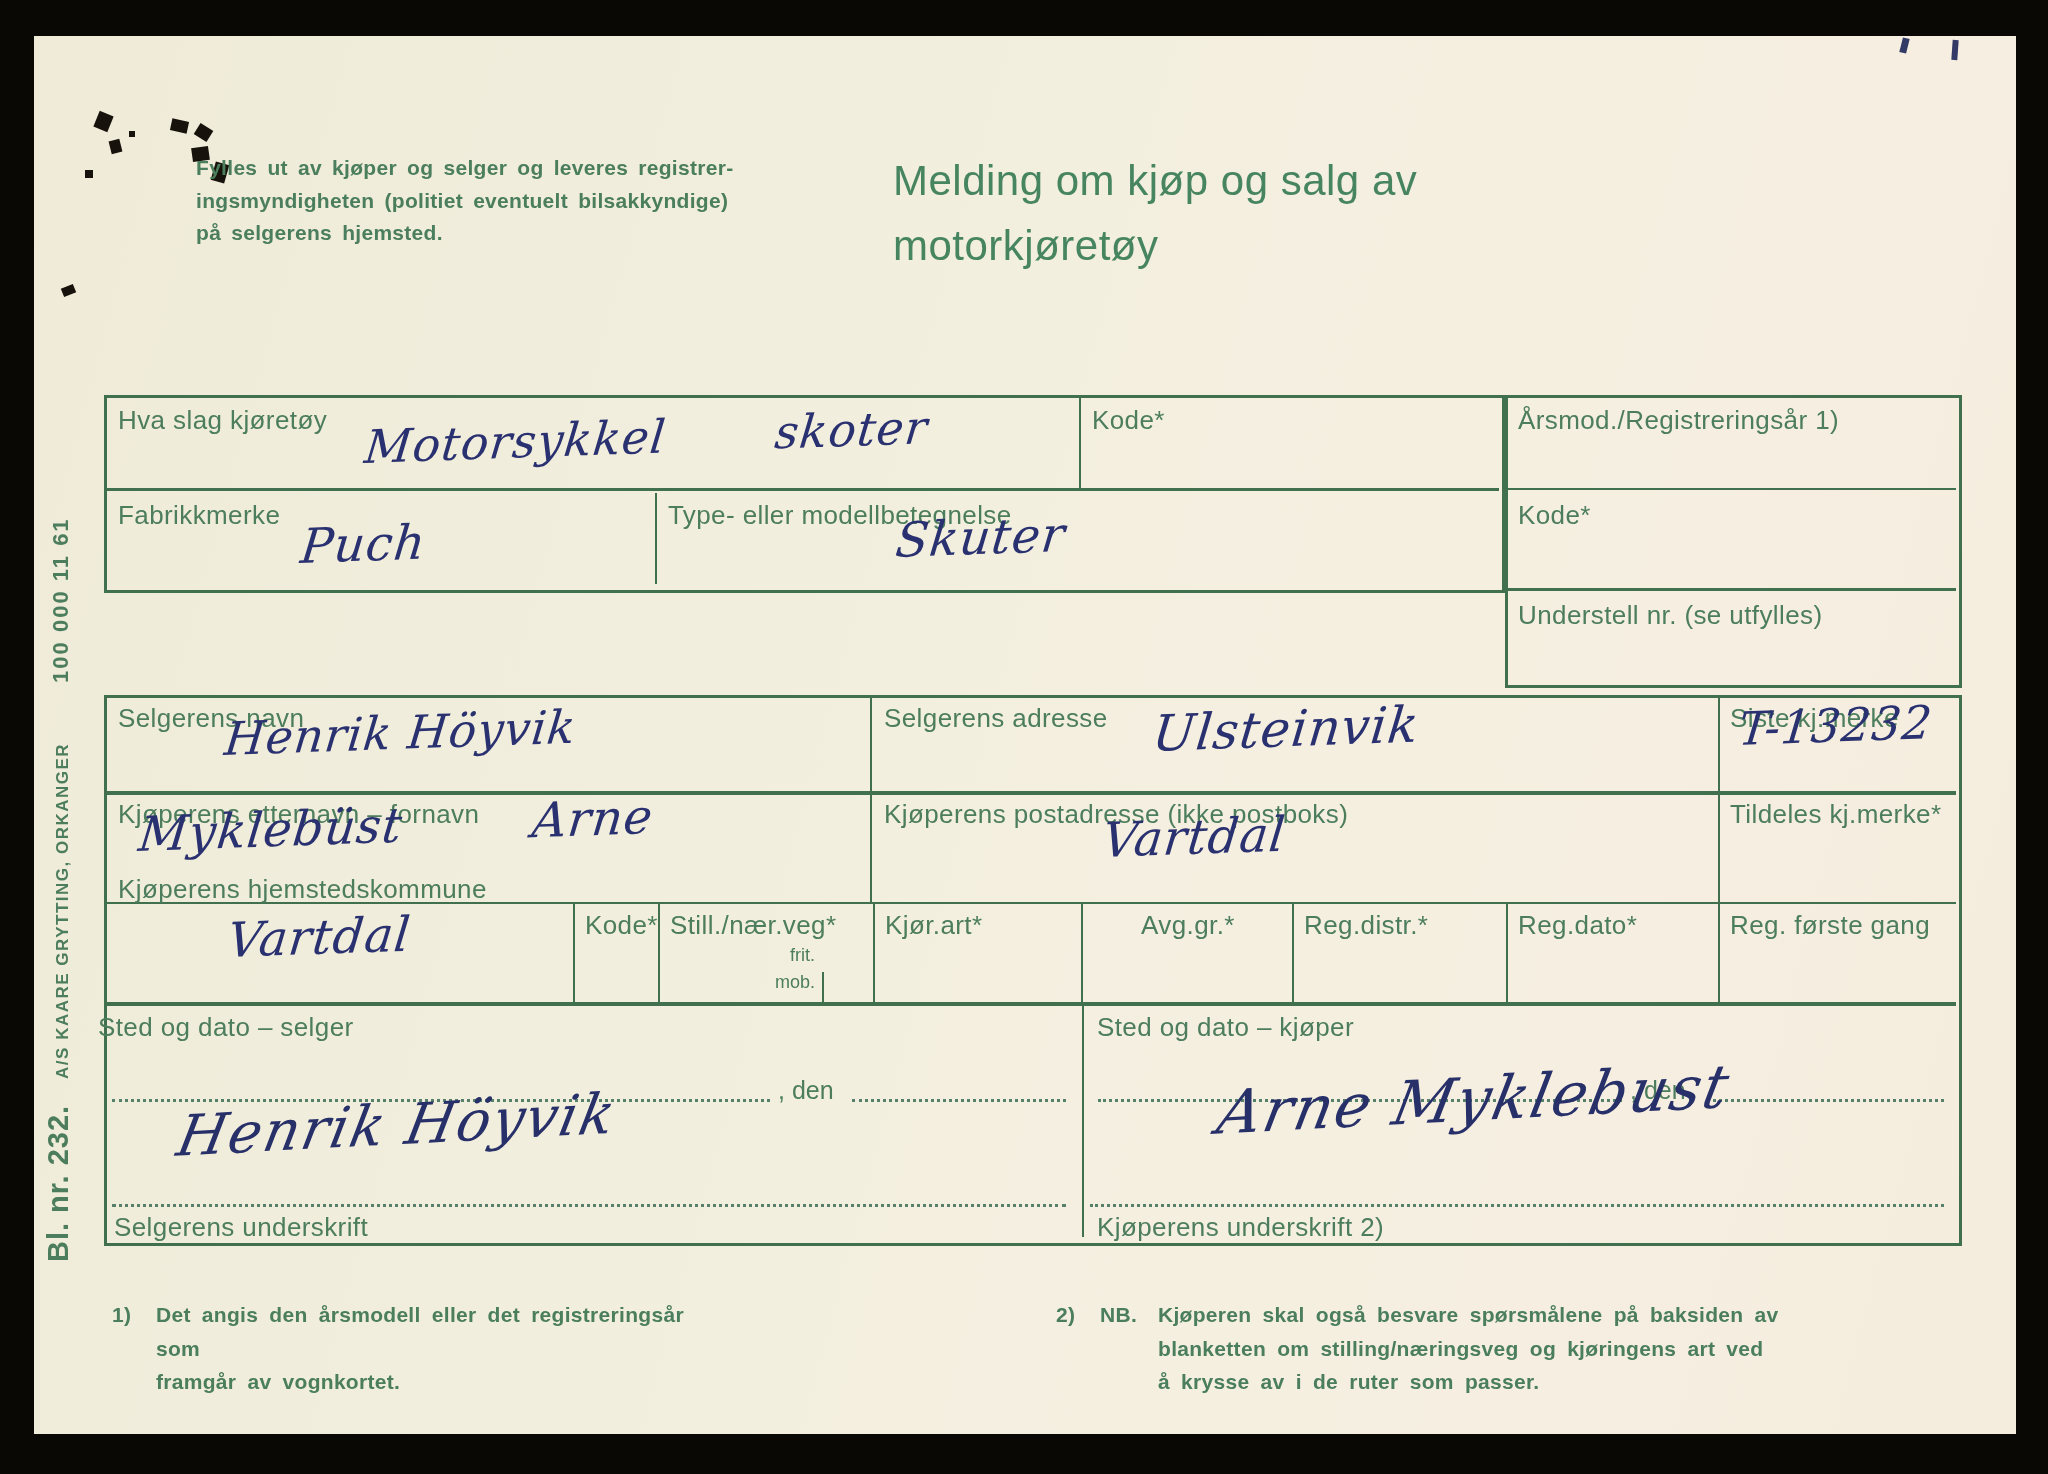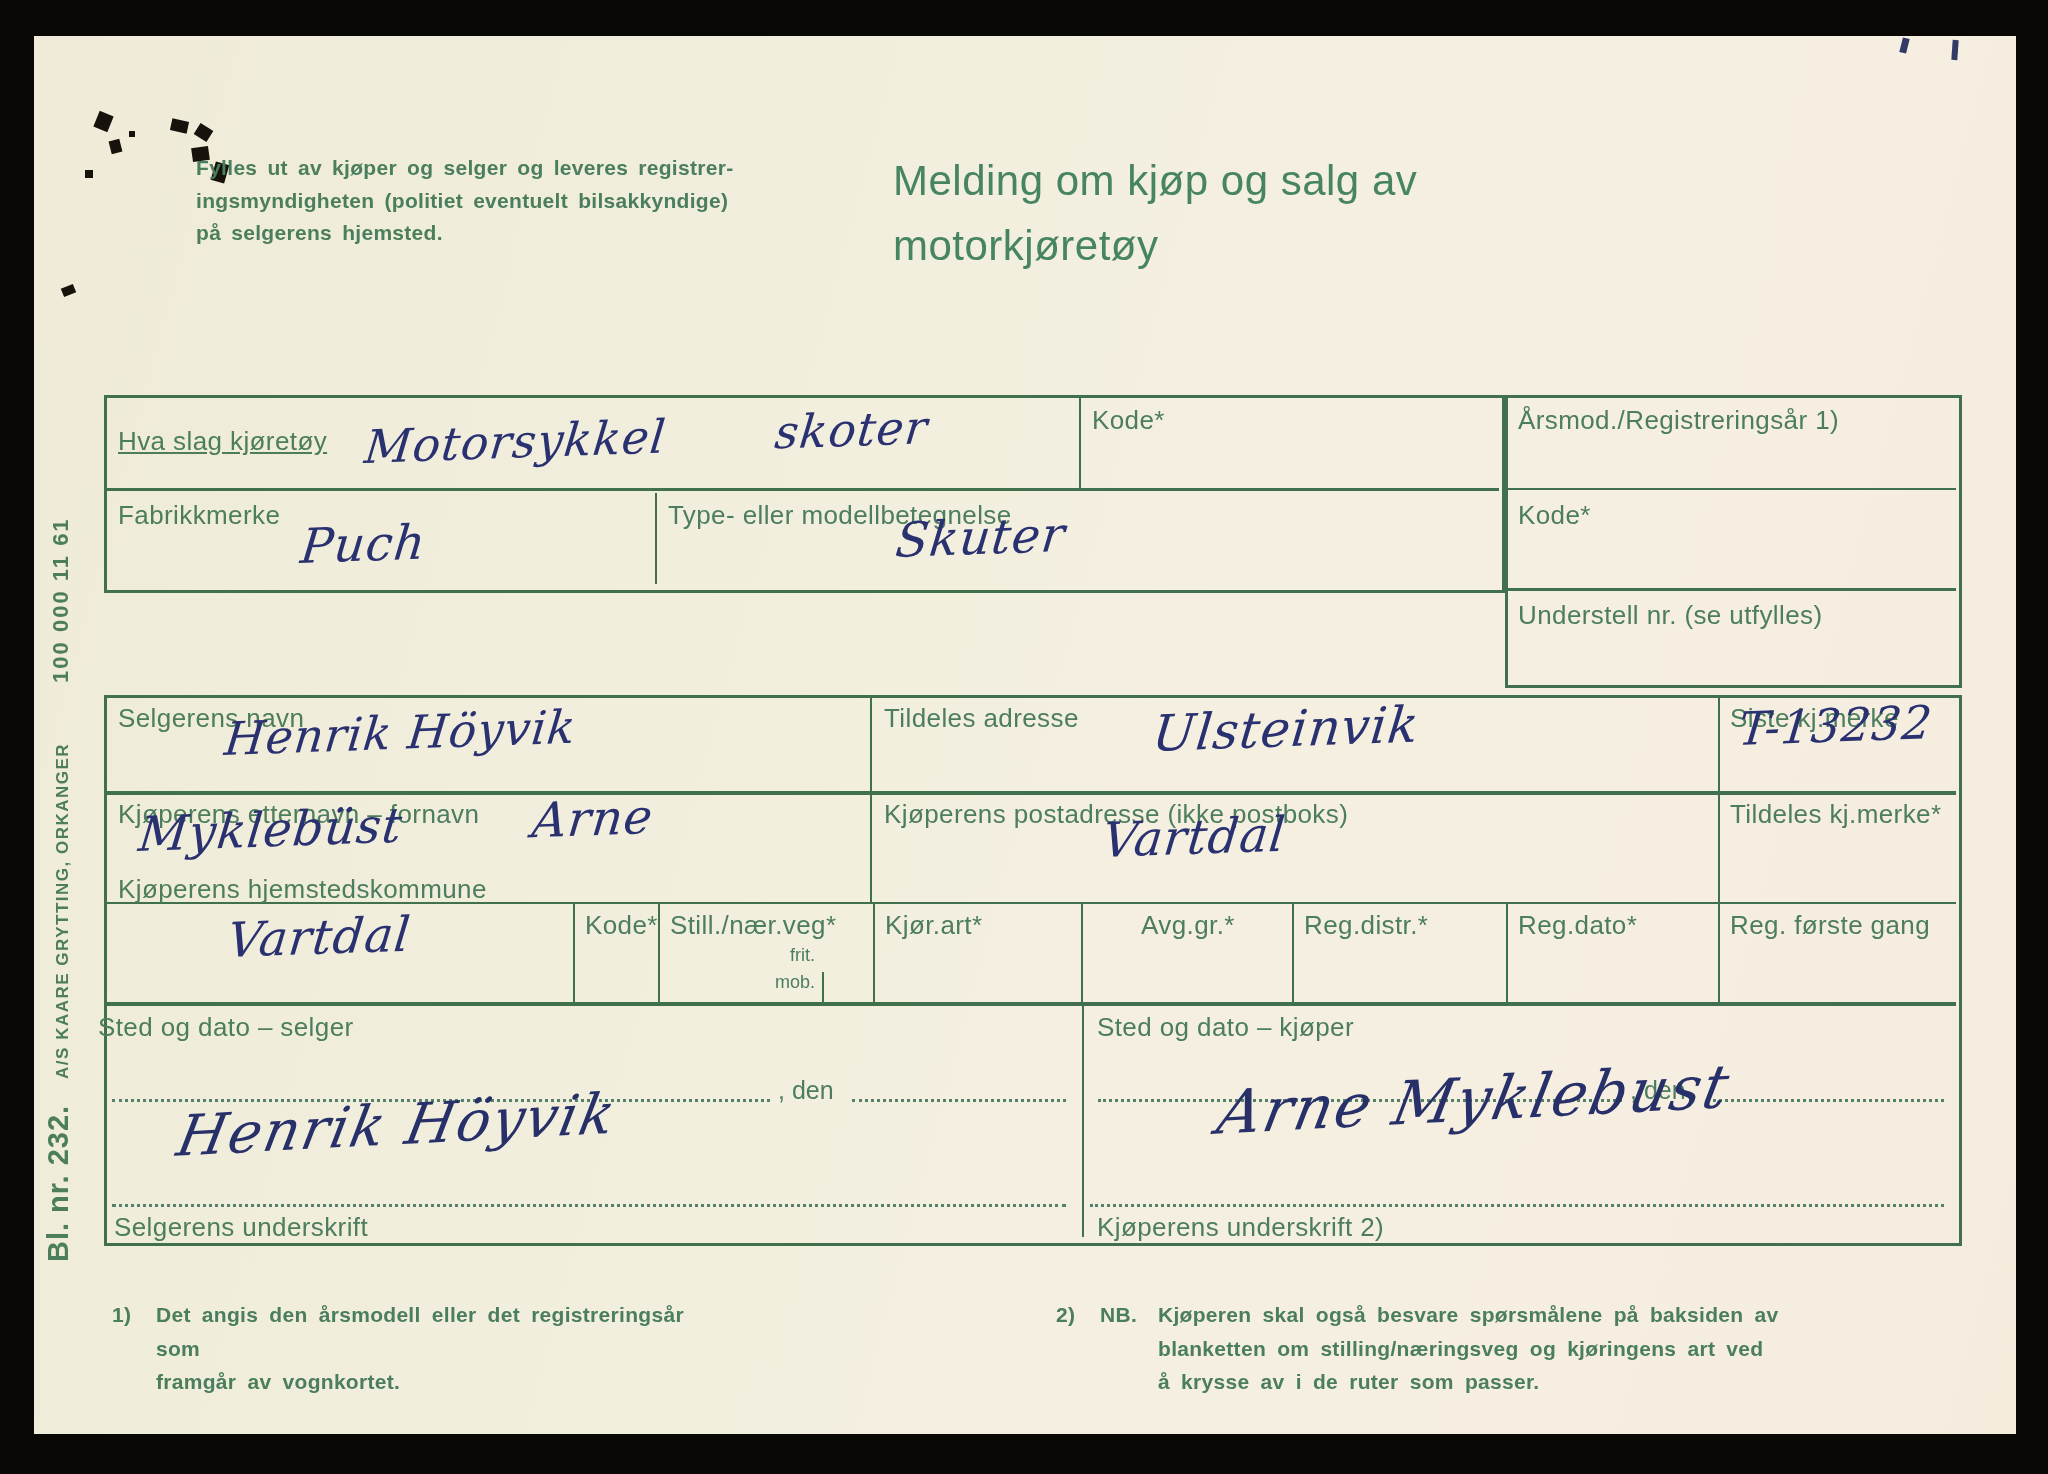--- a/index.html
+++ b/index.html
@@ -67,21 +67,21 @@
 motorkjøretøy</div>
 
   <div class="abs box" style="left:104px;top:395px;width:1395px;height:192px;"></div>
   <div class="abs box" style="left:1505px;top:395px;width:451px;height:287px;"></div>
   <div class="abs vline" style="left:1079px;top:398px;width:2px;height:90px;"></div>
   <div class="abs hline" style="left:107px;top:488px;width:1392px;height:3px;"></div>
   <div class="abs vline" style="left:655px;top:493px;width:2px;height:91px;"></div>
   <div class="abs hline" style="left:1508px;top:488px;width:448px;height:2px;"></div>
   <div class="abs hline" style="left:1508px;top:588px;width:448px;height:3px;"></div>
 
-  <div class="abs lbl" style="left:118px;top:426px;text-decoration:underline;">Hva slag kjøretøy</div>
+  <div class="abs lbl" style="left:118px;top:405px;">Hva slag kjøretøy</div>
   <div class="abs lbl" style="left:1092px;top:405px;">Kode*</div>
   <div class="abs lbl" style="left:1518px;top:405px;">Årsmod./Registreringsår 1)</div>
   <div class="abs lbl" style="left:118px;top:500px;">Fabrikkmerke</div>
   <div class="abs lbl" style="left:668px;top:500px;">Type- eller modellbetegnelse</div>
   <div class="abs lbl" style="left:1518px;top:500px;">Kode*</div>
   <div class="abs lbl" style="left:1518px;top:600px;">Understell nr. (se utfylles)</div>
 
   <div class="abs hw" style="left:362px;top:420px;font-size:46px;">Motorsykkel       skoter</div>
   <div class="abs hw" style="left:298px;top:518px;font-size:48px;">Puch</div>
   <div class="abs hw" style="left:893px;top:512px;font-size:48px;">Skuter</div>
@@ -96,21 +96,21 @@
   <div class="abs vline" style="left:573px;top:904px;width:2px;height:98px;"></div>
   <div class="abs vline" style="left:658px;top:904px;width:2px;height:98px;"></div>
   <div class="abs vline" style="left:873px;top:904px;width:2px;height:98px;"></div>
   <div class="abs vline" style="left:1081px;top:904px;width:2px;height:98px;"></div>
   <div class="abs vline" style="left:1292px;top:904px;width:2px;height:98px;"></div>
   <div class="abs vline" style="left:1506px;top:904px;width:2px;height:98px;"></div>
   <div class="abs vline" style="left:822px;top:972px;width:2px;height:30px;"></div>
   <div class="abs vline" style="left:1082px;top:1006px;width:2px;height:231px;"></div>
 
   <div class="abs lbl" style="left:118px;top:703px;">Selgerens navn</div>
-  <div class="abs lbl" style="left:884px;top:703px;">Tildeles adresse</div>
+  <div class="abs lbl" style="left:884px;top:703px;">Selgerens adresse</div>
   <div class="abs lbl" style="left:1730px;top:703px;">Siste kj.merke</div>
   <div class="abs lbl" style="left:118px;top:799px;">Kjøperens etternavn – fornavn</div>
   <div class="abs lbl" style="left:884px;top:799px;">Kjøperens postadresse (ikke postboks)</div>
   <div class="abs lbl" style="left:1730px;top:799px;">Tildeles kj.merke*</div>
   <div class="abs lbl" style="left:118px;top:874px;">Kjøperens hjemstedskommune</div>
   <div class="abs lbl" style="left:585px;top:910px;">Kode*</div>
   <div class="abs lbl" style="left:670px;top:910px;">Still./nær.veg*</div>
   <div class="abs lbl-sm" style="left:755px;top:942px;width:60px;">frit.
 mob.</div>
   <div class="abs lbl" style="left:885px;top:910px;">Kjør.art*</div>

